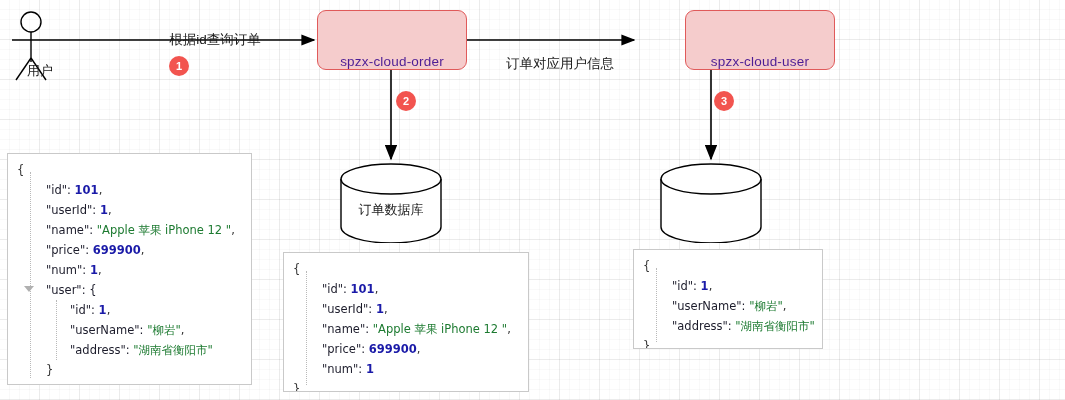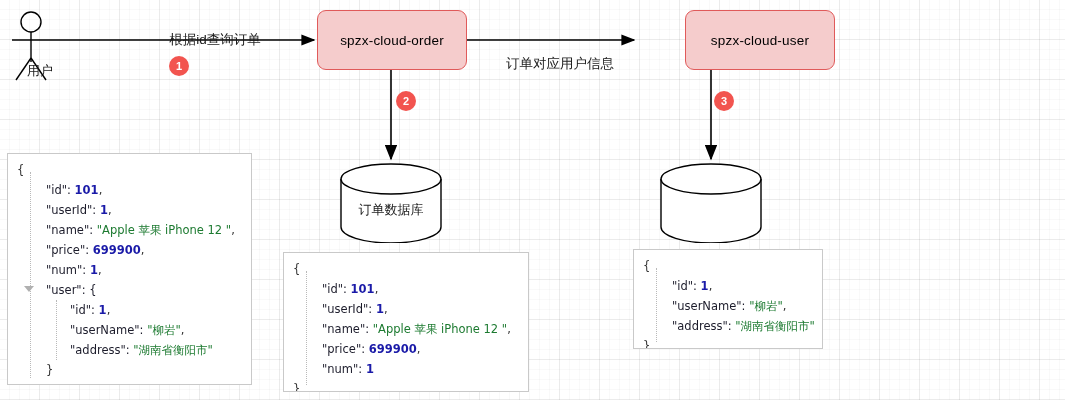--- a/index.html
+++ b/index.html
@@ -24,22 +24,22 @@
   
   .actor-label{
     left:10px;top:62px;width:60px;text-align:center;
     font-size:13px;color:#1a1a1a;
   }
 
   
   .svc{
     box-sizing:border-box;
     background:#f5cccc;border:1.4px solid #e05a5a;border-radius:9px;
-    display:flex;align-items:center;justify-content:center;
-    font-size:13.5px;color:#000000;letter-spacing:.2px;
+    display:flex;align-items:flex-end;justify-content:center;
+    font-size:13.5px;color:#4c1d95;letter-spacing:.2px;
   }
   #svc-order{left:317px;top:10px;width:150px;height:60px;}
   #svc-user{left:637px;top:10px;width:150px;height:60px;margin-left:48px;}
 
   
   .edge-label{
     font-size:13.5px;color:#1a1a1a;white-space:nowrap;
     background:transparent;text-align:center;
   }
   #lbl-1{left:140px;top:31px;width:150px;}

